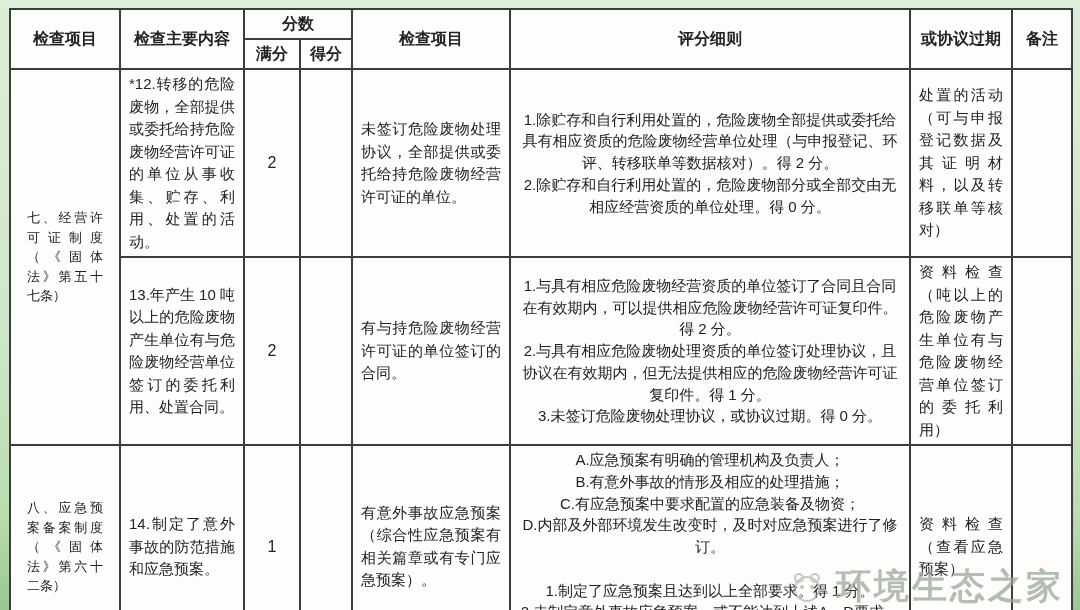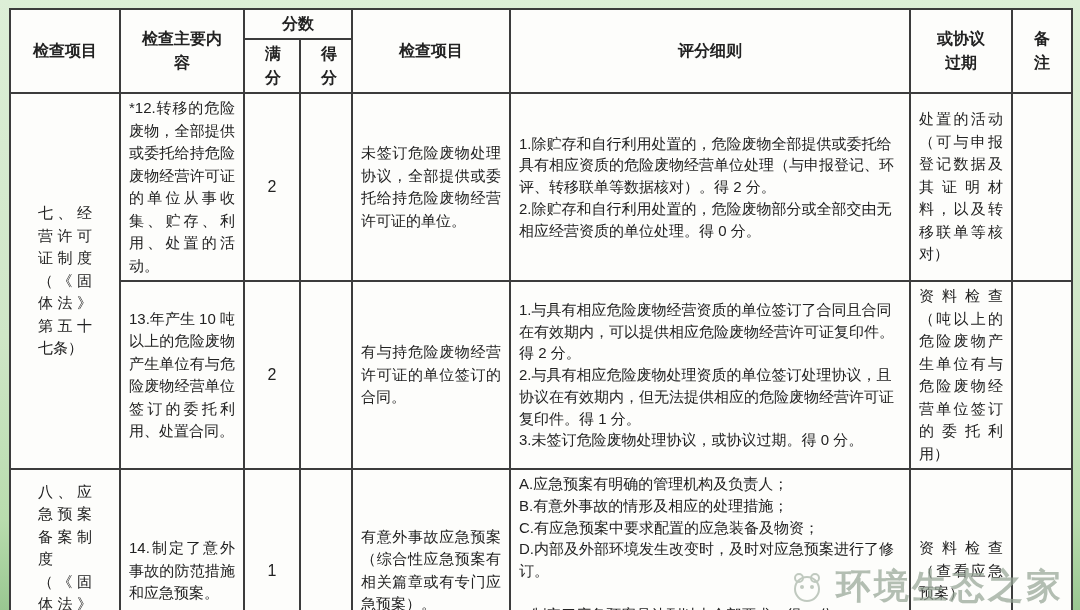--- a/index.html
+++ b/index.html
@@ -22,25 +22,25 @@
   th, td {
     border:2px solid #3c3c3c;
     padding:3px 8px;
     vertical-align:middle;
     box-sizing:border-box;
     font-size:15px;
     line-height:1.5;
     color:#222;
     overflow:hidden;
   }
-  th { font-size:16px; font-weight:bold; text-align:center; padding:2px 20px; }
+  th { font-size:16px; font-weight:bold; text-align:center; padding:2px 4px; }
   td.just { text-align:justify; }
-  td.left { text-align:left; }
+  td.left { text-align:center; }
   .rules-cell { white-space:pre-line; line-height:1.45; font-size:15px; }
-  .item-cell { text-align:justify; padding:0 27px; font-size:15px; }
+  .item-cell { text-align:justify; padding:0 16px; font-size:13px; }
   .score-cell { text-align:center; font-size:16px; }
   .watermark {
     position:absolute;
     right:16px; bottom:0px;
     display:flex; align-items:center; gap:11px;
     color:rgba(150,165,150,0.72);
     font-size:35px;
     letter-spacing:3px;
     font-weight:bold;
     pointer-events:none;

